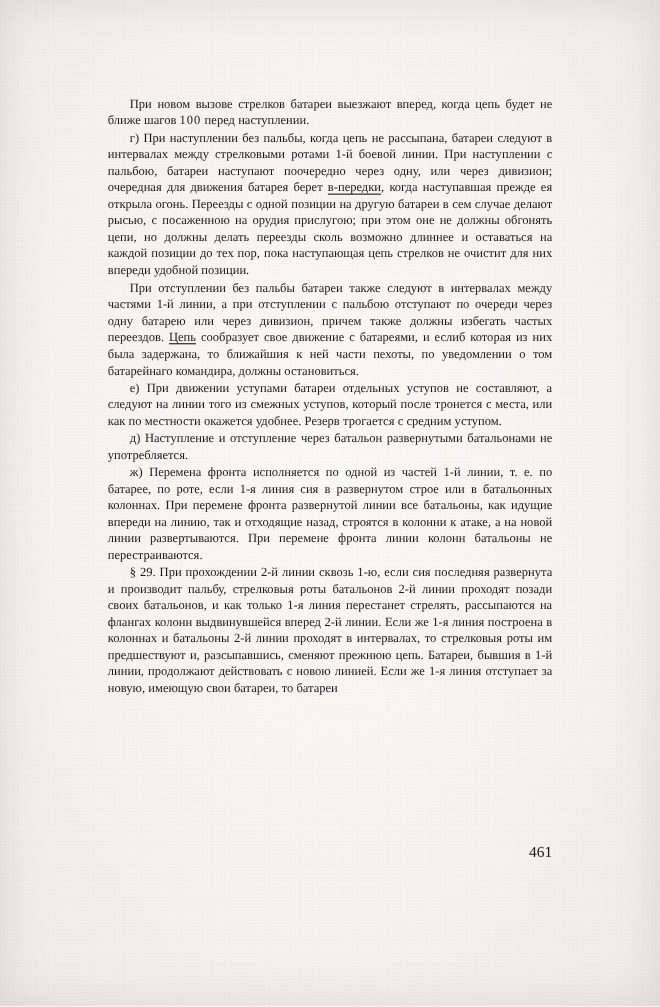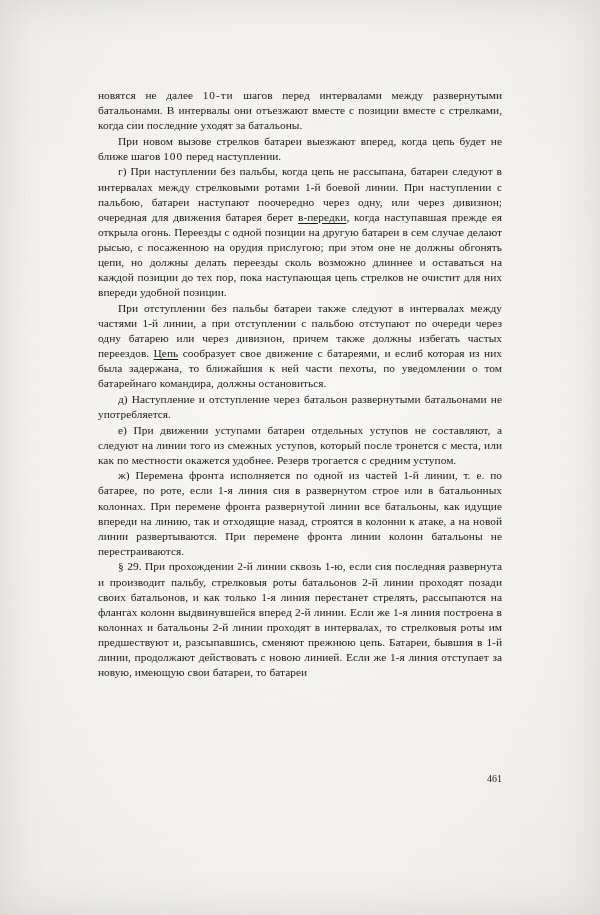--- a/index.html
+++ b/index.html
@@ -52,21 +52,21 @@
     text-underline-offset: 1.5px;
     text-decoration-thickness: from-font;
   }
   .sp {
     letter-spacing: 0.9px;
   }
   #folio {
     position: absolute;
     right: 98px;
     bottom: 131px;
-    font-size: 10px;
+    font-size: 14px;
     font-family: "Liberation Serif", serif;
     color: #1a1a1a;
   }
   .grain {
     position: absolute;
     inset: 0;
     pointer-events: none;
     background-image:
       repeating-linear-gradient(0deg, rgba(0,0,0,0.012) 0px, rgba(0,0,0,0) 1px, rgba(0,0,0,0) 3px),
       repeating-linear-gradient(90deg, rgba(0,0,0,0.010) 0px, rgba(0,0,0,0) 1px, rgba(0,0,0,0) 4px);
@@ -80,26 +80,25 @@
     box-shadow: inset 0 0 42px rgba(120,115,105,0.18);
   }
 </style>
 </head>
 <body>
 
 <div id="page">
   <div id="page-inner">
 
     <div id="text-column">
-        <p class="para noindent"><span>новятся не далее </span><span class="sp">10-ти</span><span> шагов перед интервалами между развернутыми батальонами. В интервалы они отъезжают вместе с позиции вместе с стрелками, когда сии последние уходят за батальоны.</span></p>
         <p class="para"><span>При новом вызове стрелков батареи выезжают вперед, когда цепь будет не ближе шагов </span><span class="sp">100</span><span> перед наступлении.</span></p>
         <p class="para"><span>г) При наступлении без пальбы, когда цепь не рассыпана, батареи следуют в интервалах между стрелковыми ротами 1-й боевой линии. При наступлении с пальбою, батареи наступают поочередно через одну, или через дивизион; очередная для движения батарея берет </span><span class="u">в-передки</span><span>, когда наступавшая прежде ея открыла огонь. Переезды с одной позиции на другую батареи в сем случае делают рысью, с посаженною на орудия прислугою; при этом оне не должны обгонять цепи, но должны делать переезды сколь возможно длиннее и оставаться на каждой позиции до тех пор, пока наступающая цепь стрелков не очистит для них впереди удобной позиции.</span></p>
         <p class="para"><span>При отступлении без пальбы батареи также следуют в интервалах между частями 1-й линии, а при отступлении с пальбою отступают по очереди через одну батарею или через дивизион, причем также должны избегать частых переездов. </span><span class="u">Цепь</span><span> сообразует свое движение с батареями, и еслиб которая из них была задержана, то ближайшия к ней части пехоты, по уведомлении о том батарейнаго командира, должны остановиться.</span></p>
+        <p class="para"><span>е) При движении уступами батареи отдельных уступов не составляют, а следуют на линии того из смежных уступов, который после тронется с места, или как по местности окажется удобнее. Резерв трогается с средним уступом.</span></p>
         <p class="para"><span>д) Наступление и отступление через батальон развернутыми батальонами не употребляется.</span></p>
-        <p class="para"><span>е) При движении уступами батареи отдельных уступов не составляют, а следуют на линии того из смежных уступов, который после тронется с места, или как по местности окажется удобнее. Резерв трогается с средним уступом.</span></p>
         <p class="para"><span>ж) Перемена фронта исполняется по одной из частей 1-й линии, т. е. по батарее, по роте, если 1-я линия сия в развернутом строе или в батальонных колоннах. При перемене фронта развернутой линии все батальоны, как идущие впереди на линию, так и отходящие назад, строятся в колонни к атаке, а на новой линии развертываются. При перемене фронта линии колонн батальоны не перестраиваются.</span></p>
         <p class="para"><span>§ 29. При прохождении 2-й линии сквозь 1-ю, если сия последняя развернута и производит пальбу, стрелковыя роты батальонов 2-й линии проходят позади своих батальонов, и как только 1-я линия перестанет стрелять, рассыпаются на флангах колонн выдвинувшейся вперед 2-й линии. Если же 1-я линия построена в колоннах и батальоны 2-й линии проходят в интервалах, то стрелковыя роты им предшествуют и, разсыпавшись, сменяют прежнюю цепь. Батареи, бывшия в 1-й линии, продолжают действовать с новою линией. Если же 1-я линия отступает за новую, имеющую свои батареи, то батареи</span></p>
       </div>
 
     <div id="folio">461</div>
 
     <div class="grain"></div>
     <div class="edge-shadow"></div>
   </div>
 </div>

